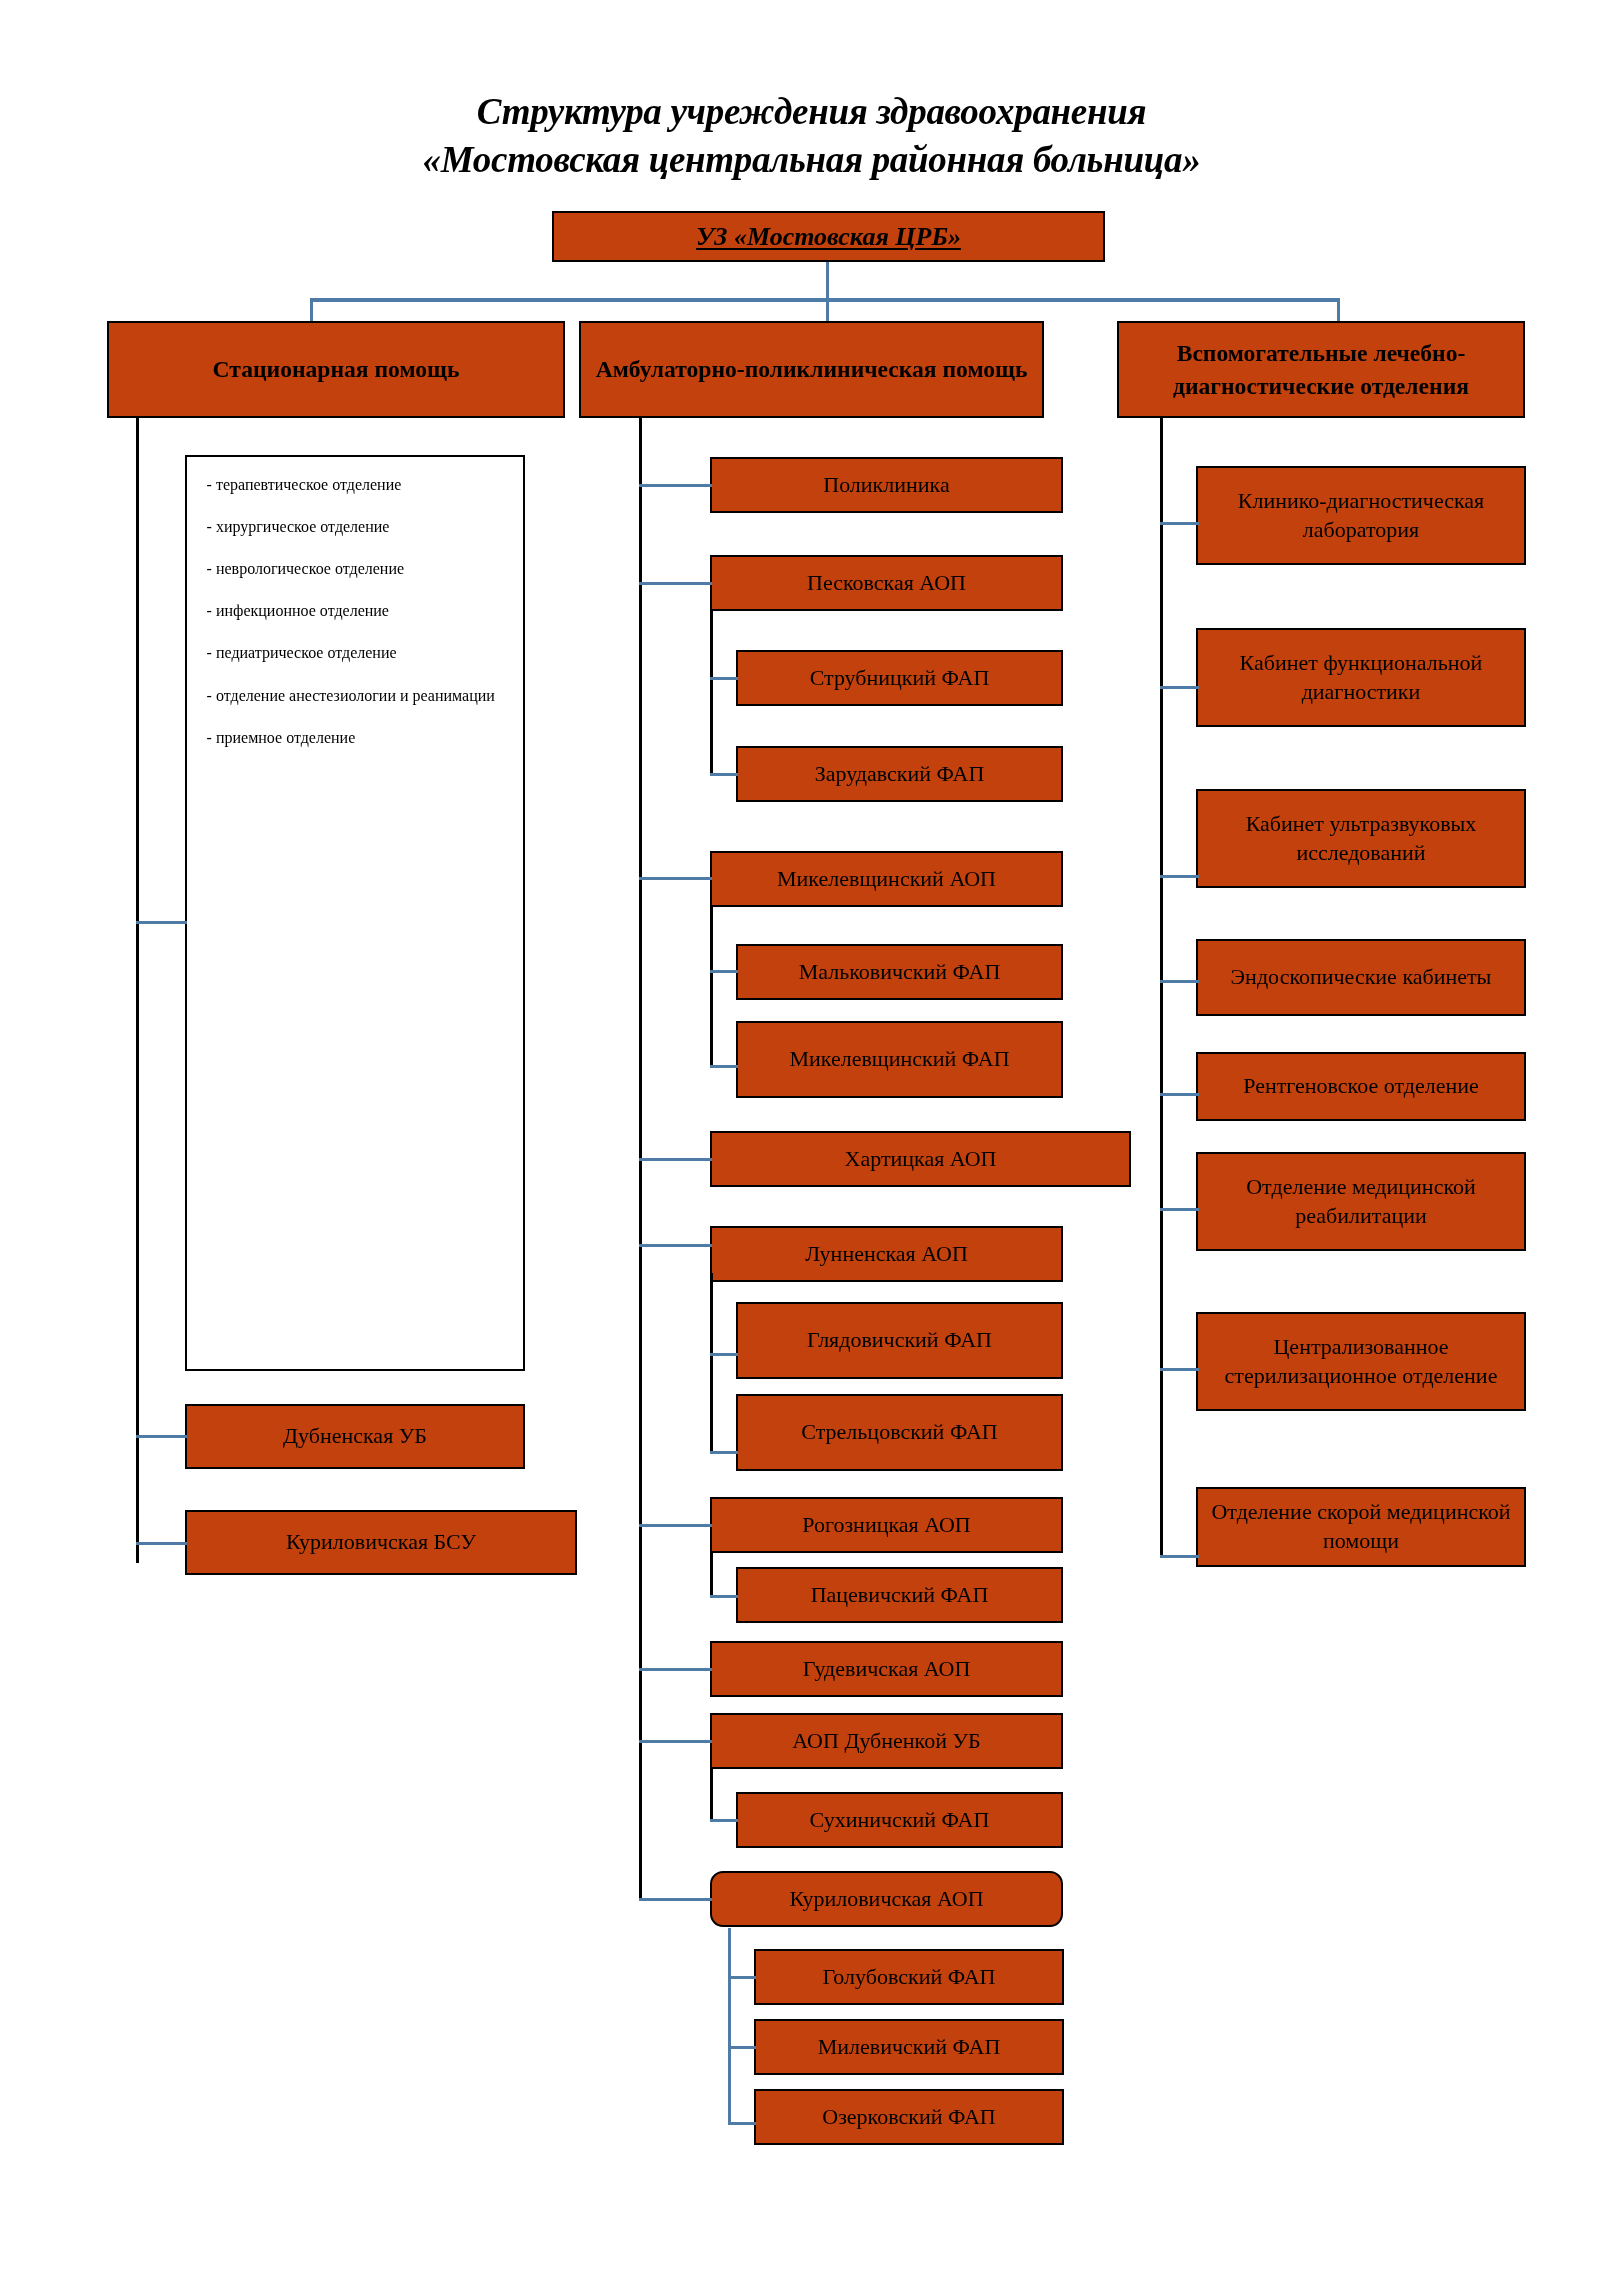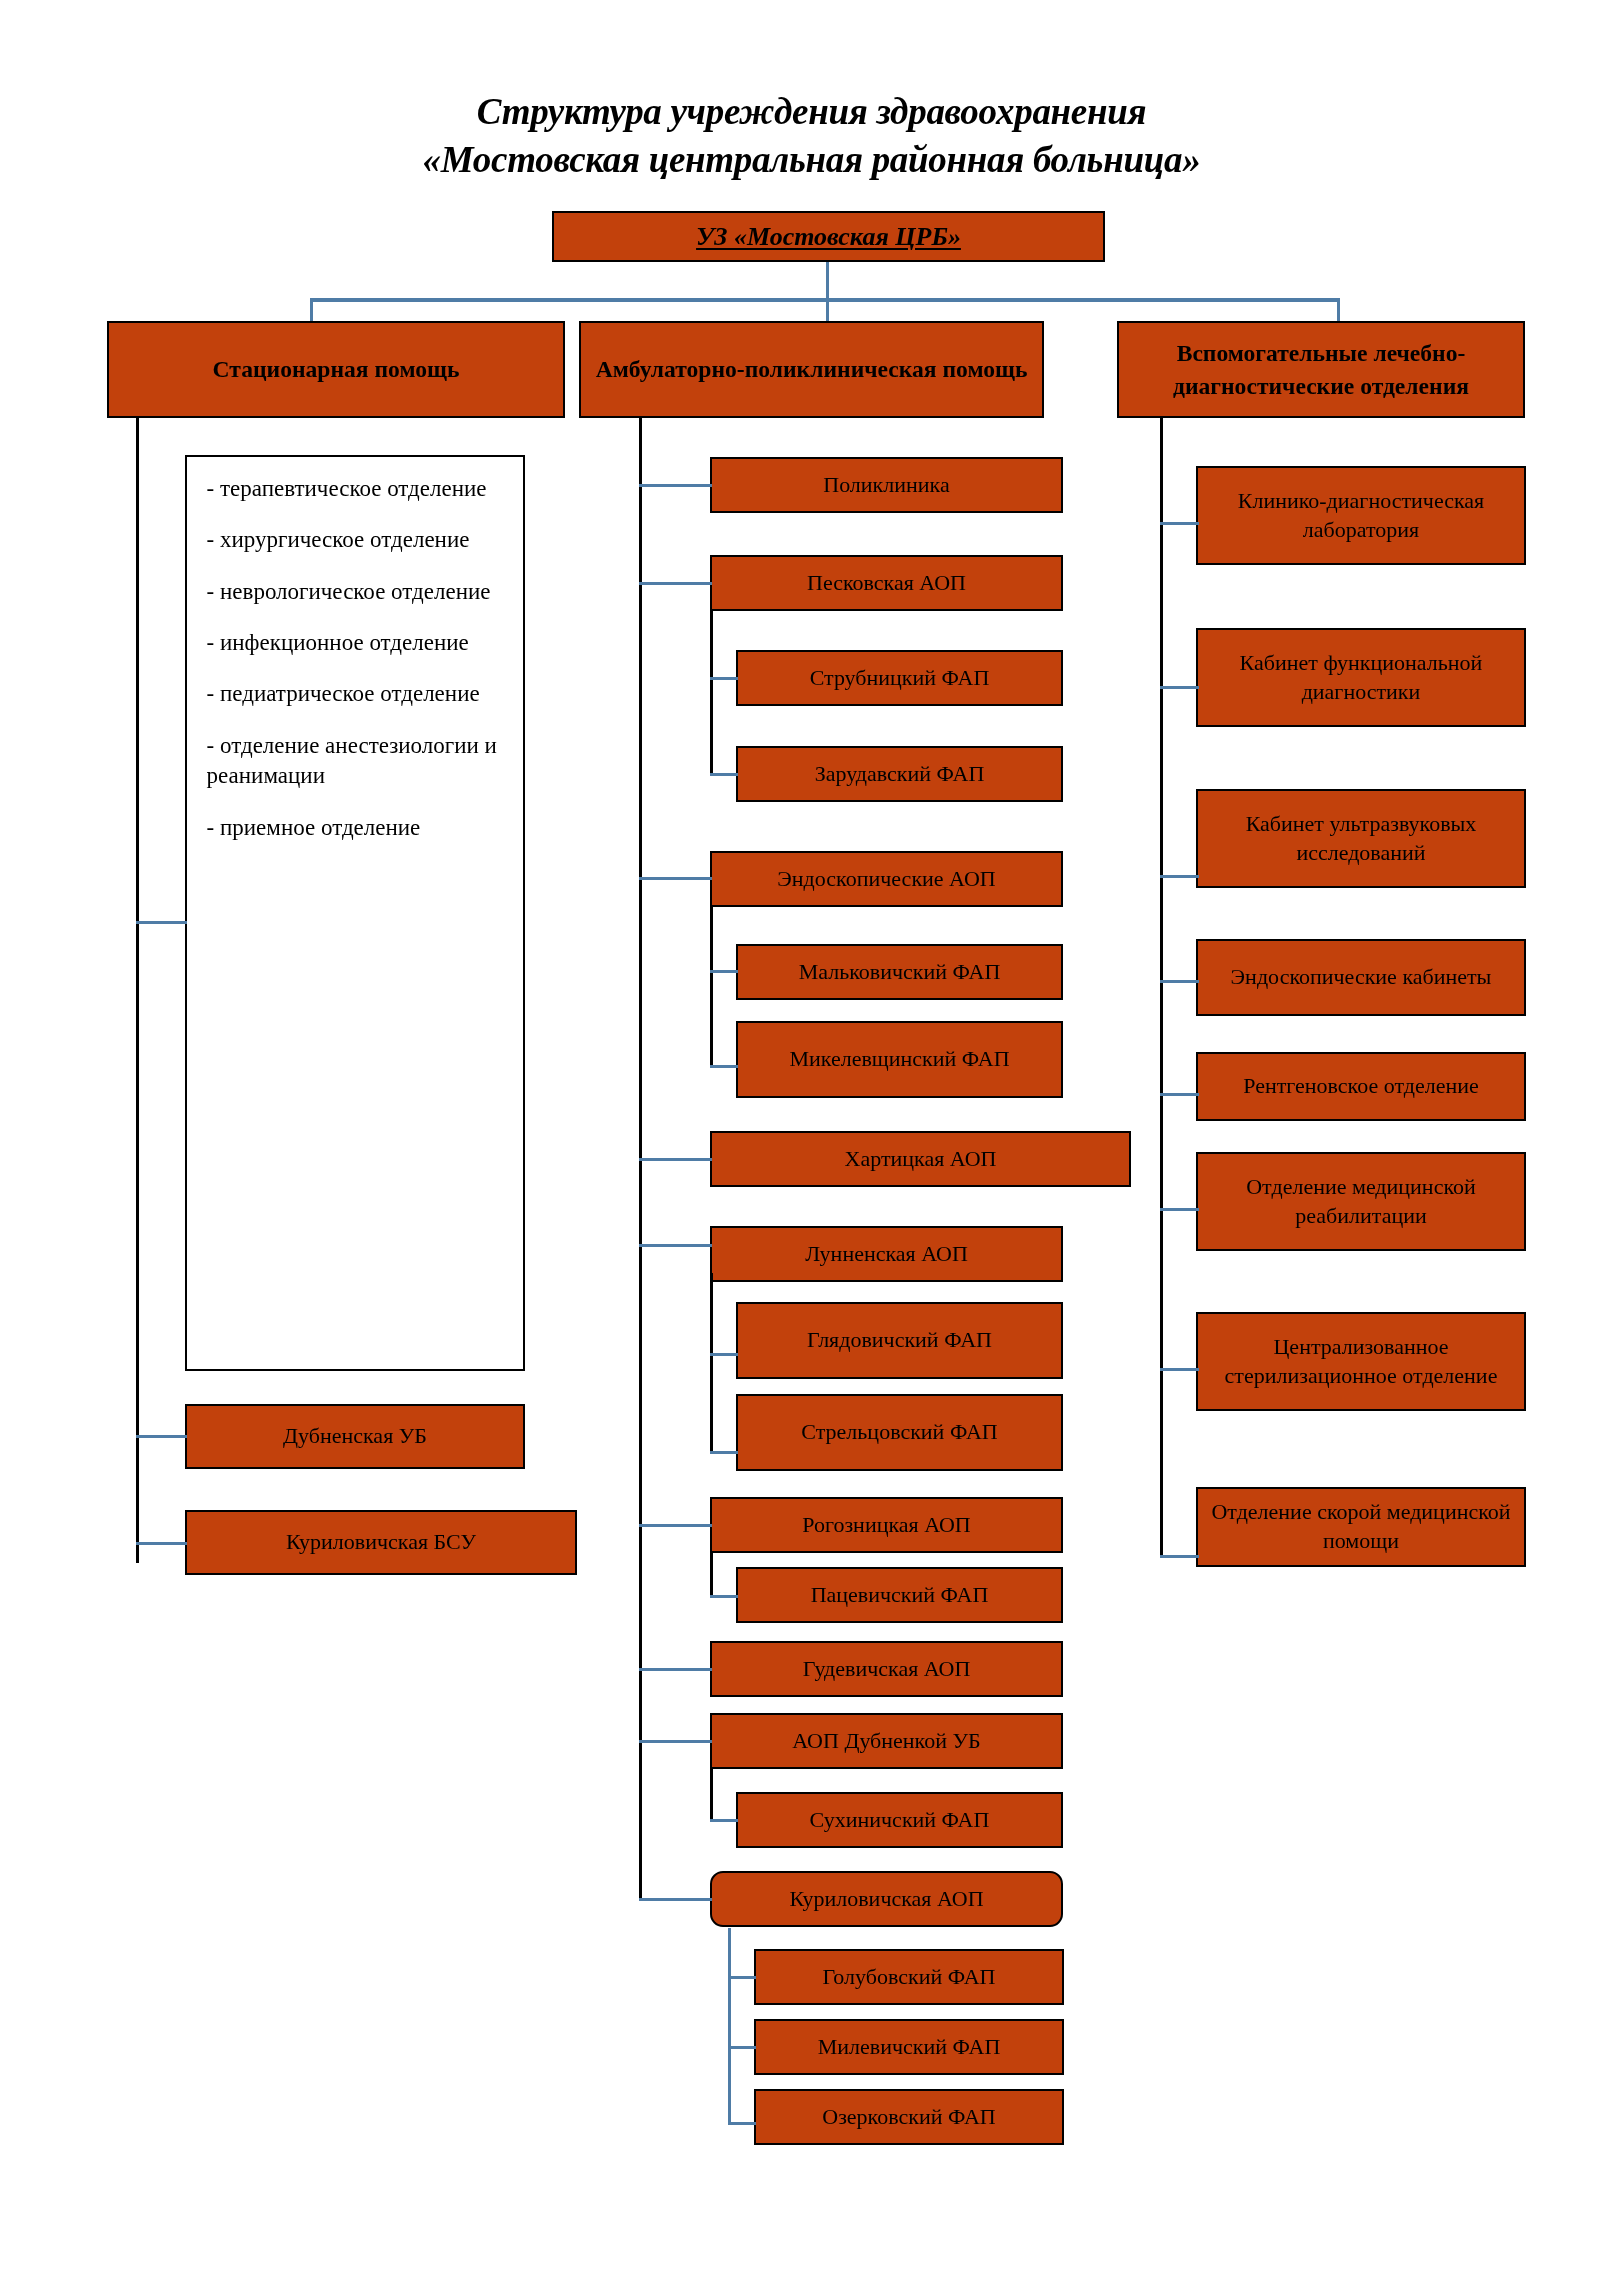--- a/index.html
+++ b/index.html
@@ -28,21 +28,21 @@
   
   .leaf{font-size:22px;line-height:1.30;}
 
   
   .panel{position:absolute;border:2px solid #000;background:#fff;
          box-sizing:border-box;padding:17px 15.7px 6.5px 19.6px;}
   .panel .hd{font-size:22px;line-height:1.36;text-decoration:underline;
              text-underline-offset:2px;text-align:justify;margin-bottom:22px;}
   .panel .hd i{font-style:normal;text-decoration:none;}
   .panel ul{list-style:none;margin:0;padding:0;}
-  .panel li{font-size:23px;line-height:1.32;margin-bottom:21px;}
+  .panel li{font-size:16px;line-height:1.32;margin-bottom:21px;}
 
   
   .spine{position:absolute;background:#000;width:3.3px;}
   .vblue{position:absolute;background:#4f7ca6;width:2.6px;}
   .hblue{position:absolute;background:#4f7ca6;height:2.6px;}
   .hbar{position:absolute;background:#4f7ca6;height:3.9px;}
   .vstub{position:absolute;background:#4f7ca6;width:2.6px;}
   .vsub{position:absolute;background:#000;width:3.3px;}
 </style>
 </head>
@@ -117,21 +117,21 @@
   <span>Струбницкий ФАП</span>
 </div>
 <div class="hblue" style="left:710px;top:677px;width:28px;"></div>
 
 <div class="box leaf" style="left:736px;top:746px;width:327px;height:56px;">
   <span>Зарудавский ФАП</span>
 </div>
 <div class="hblue" style="left:710px;top:773px;width:28px;"></div>
 
 <div class="box leaf" style="left:710px;top:851px;width:353px;height:56px;">
-  <span>Эндоскопические АОП</span>
+  <span>Микелевщинский АОП</span>
 </div>
 <div class="hblue" style="left:639px;top:877px;width:73px;"></div>
 <div class="vsub" style="left:710px;top:907px;height:160px;"></div>
 
 <div class="box leaf" style="left:736px;top:944px;width:327px;height:56px;">
   <span>Мальковичский ФАП</span>
 </div>
 <div class="hblue" style="left:710px;top:970px;width:28px;"></div>
 
 <div class="box leaf" style="left:736px;top:1021px;width:327px;height:77px;">

